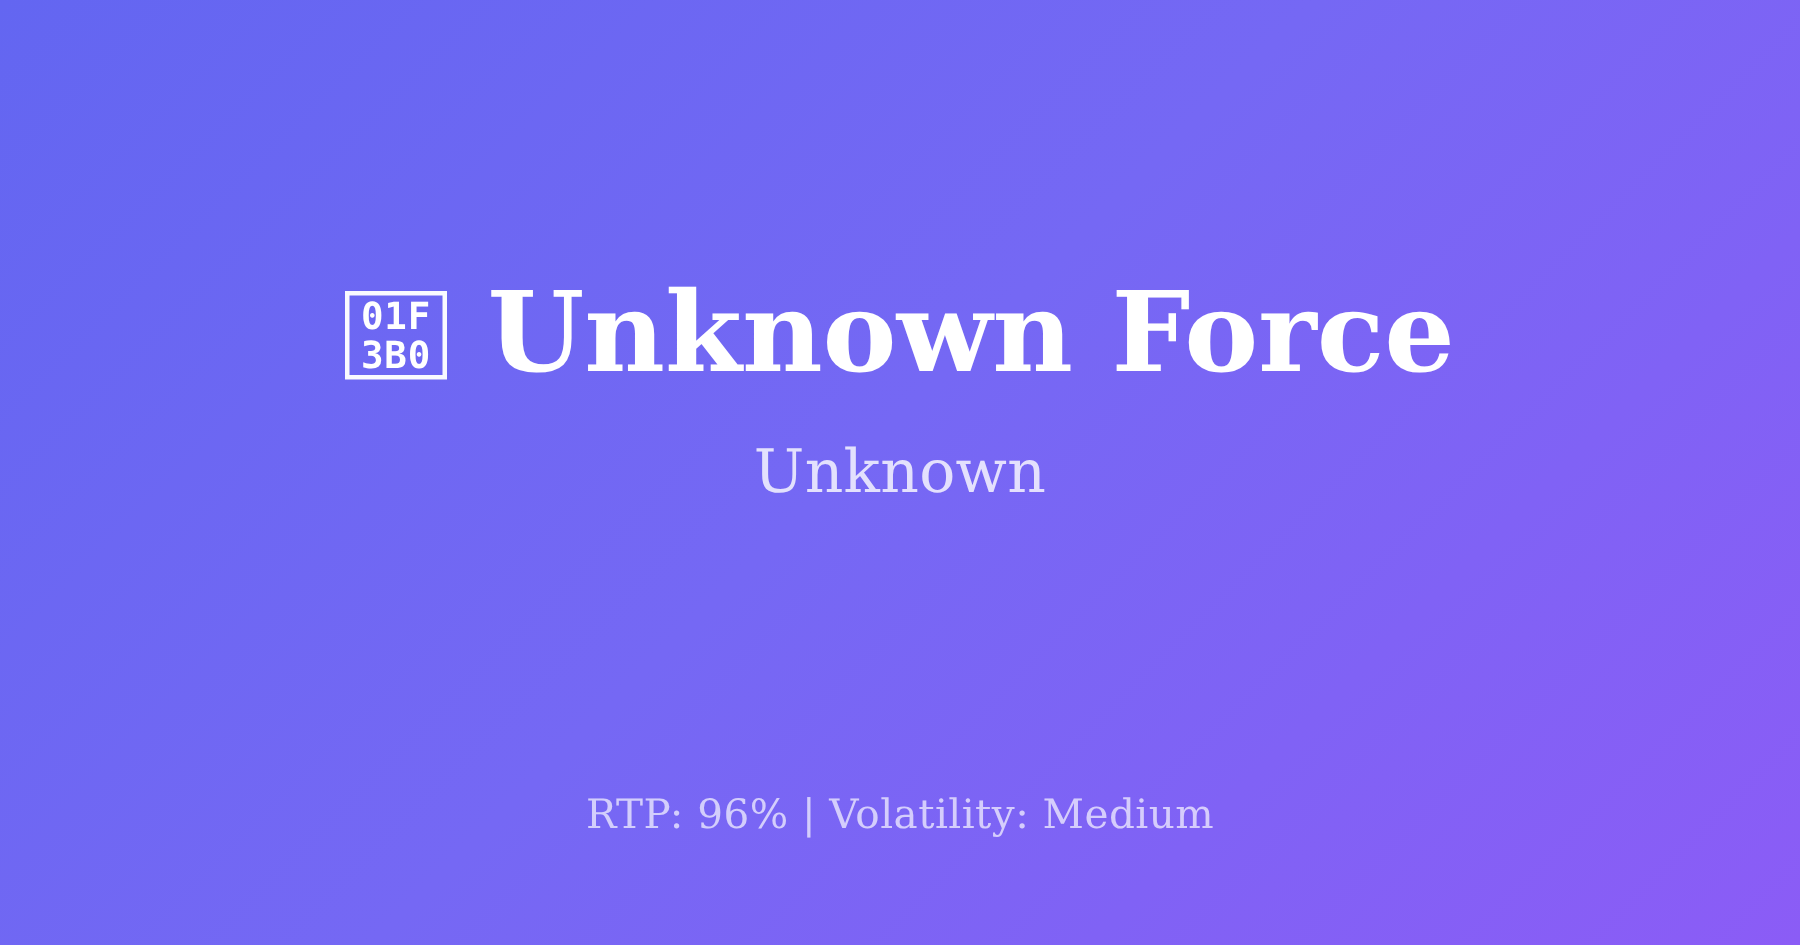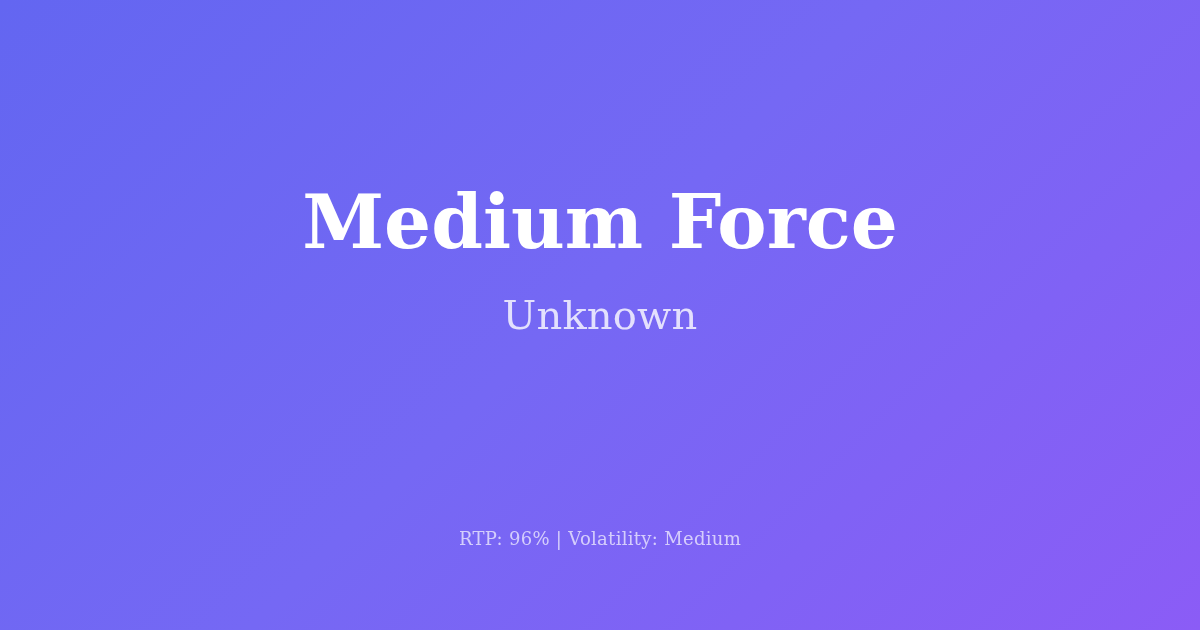--- a/index.html
+++ b/index.html
@@ -89,36 +89,40 @@
     white-space: nowrap;
   }
 
   .game-meta {
     position: absolute;
     left: 0;
     right: 0;
     top: 528px;
     font-family: "DejaVu Serif", "Liberation Serif", serif;
     font-weight: 400;
-    font-size: 18px;
+    font-size: 27px;
     color: rgba(255,255,255,0.68);
     letter-spacing: 0.3px;
     white-space: nowrap;
     text-align: center;
   }
 </style>
 </head>
 <body>
 
 <div class="card">
 
   <div class="title-row">
 
     <div class="headline">
-      <h1 class="game-title">Medium Force</h1>
+      <span class="glyph-tofu">
+        <span>01F</span>
+        <span>3B0</span>
+      </span>
+      <h1 class="game-title">Unknown Force</h1>
     </div>
 
     <div class="game-subtitle">Unknown</div>
 
   </div>
 
   <div class="game-meta">RTP: 96% | Volatility: Medium</div>
 
 </div>
 

